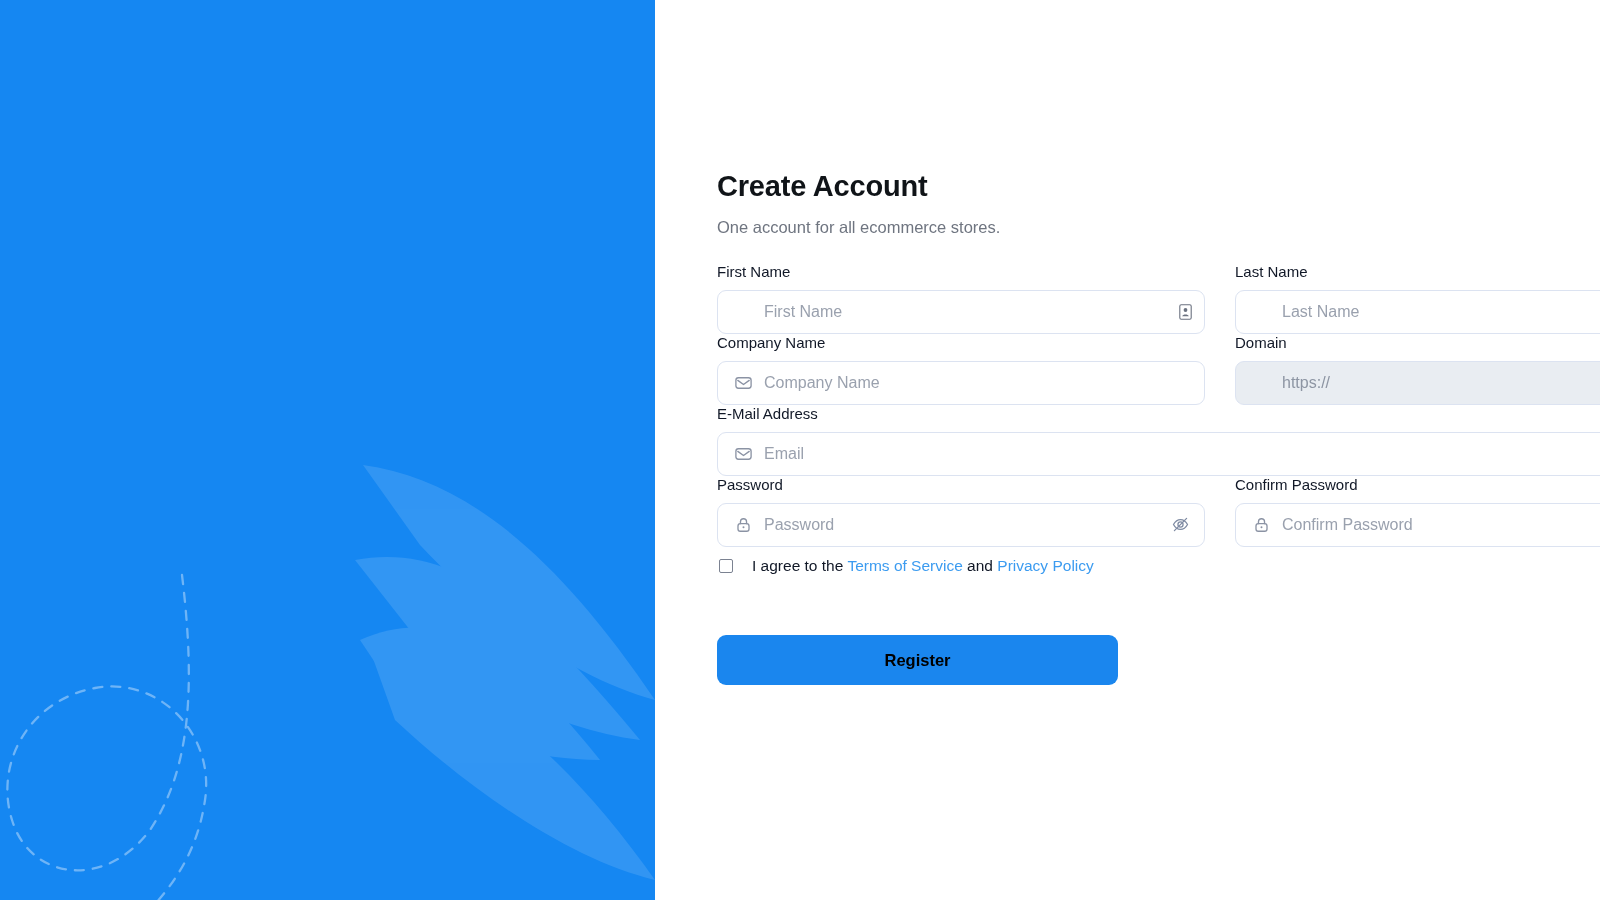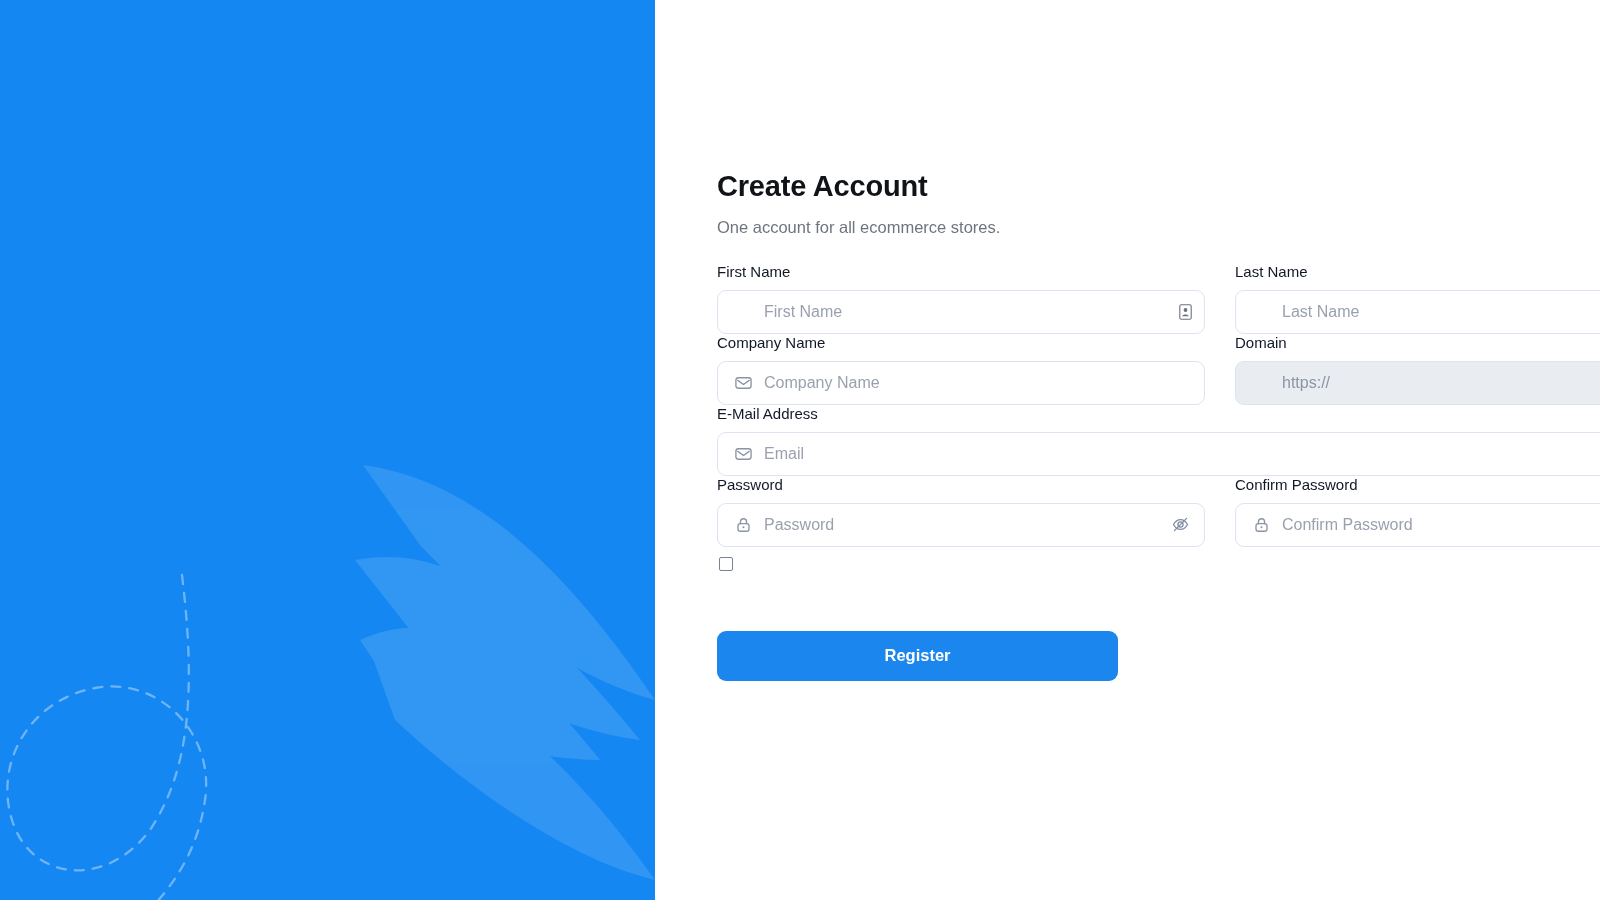--- a/index.html
+++ b/index.html
@@ -200,21 +200,21 @@
 
   
   .submit-row {
     grid-column: 1 / span 3;
     margin-top: 60px;
   }
   .register-btn {
     width: 401px;
     height: 50px;
     background: #1a86ee;
-    color: #ffffff;
+    color: #000000;
     border: none;
     border-radius: 9px;
     font-family: "Liberation Sans", sans-serif;
     font-size: 16.5px;
     font-weight: bold;
     cursor: pointer;
   }
 </style>
 </head>
 <body>
@@ -336,20 +336,24 @@
                 <path d="M6.8 8.6 V6.6 a3.2 3.2 0 0 1 6.4 0 V8.6" stroke-linecap="round"></path>
                 <circle cx="10" cy="12.4" r="1.05" fill="currentColor" stroke="none"></circle>
               </svg>
             </span>
             <input class="text-input" type="password" value="" placeholder="Confirm Password" style="">
           </div>
         </div>
 
         <div class="consent-row">
           <input class="consent-checkbox" type="checkbox" style="">
+          <span class="consent-text"><span>I agree to the</span>
+            <a href="#">Terms of Service</a>
+            <span>and</span>
+            <a href="#">Privacy Policy</a></span>
         </div>
 
         <div class="submit-row">
           <button class="register-btn" type="button">Register</button>
         </div>
 
       </div>
     </div>
   </div>
 </div>

